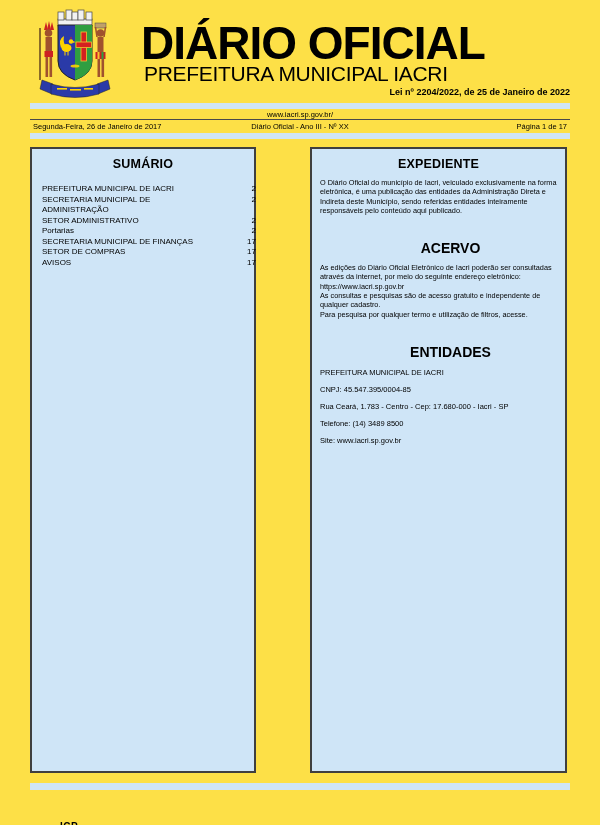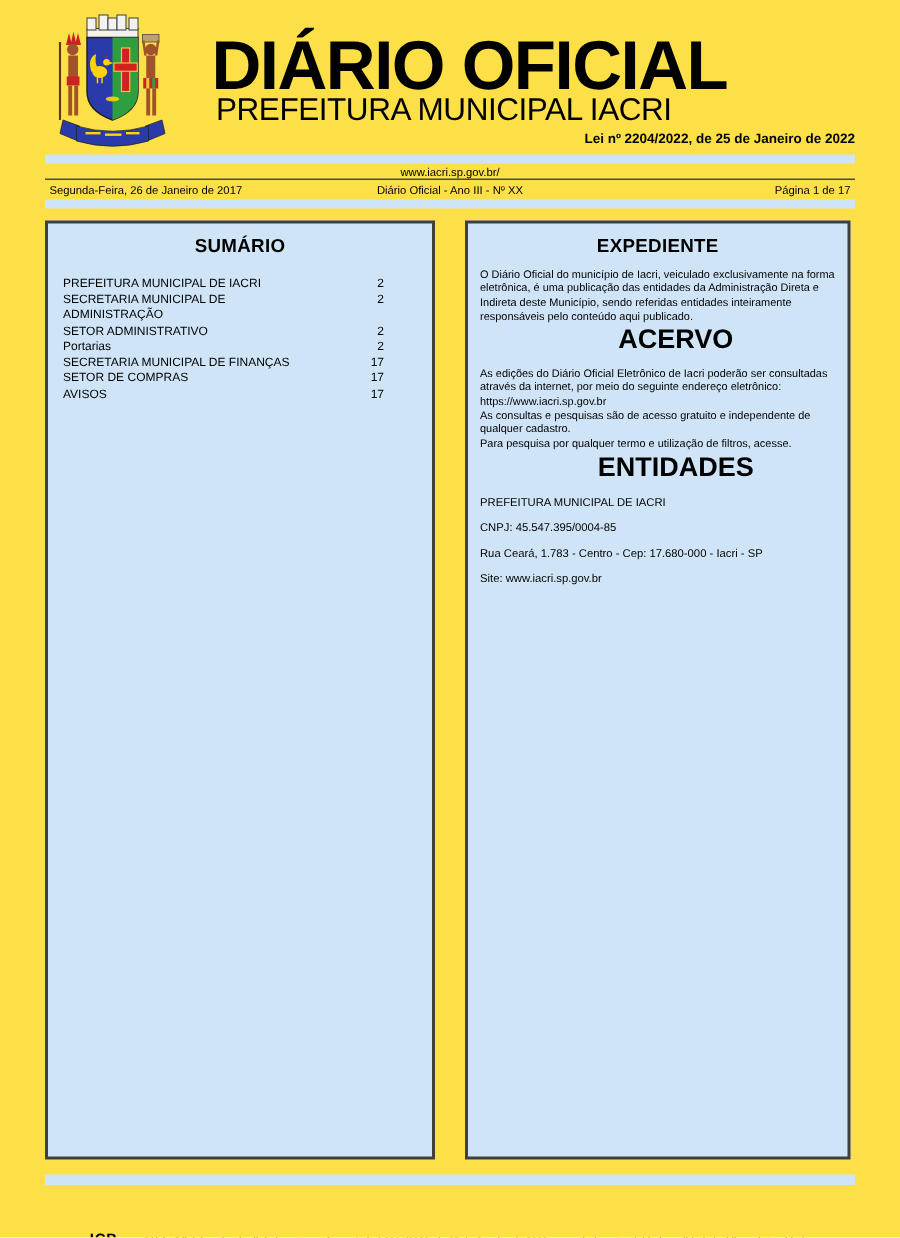--- a/index.html
+++ b/index.html
@@ -17,31 +17,31 @@
   .info-bar { position:absolute; left:30px; top:103px; width:540px; }
   .bar-blue { height:6px; background:#cfe5f7; }
   .row-www { height:11px; line-height:11px; text-align:center; font-size:7.5px; border-bottom:1px solid #4a4a4a; }
   .row-info { position:relative; height:13px; font-size:7.5px; }
   .ri-left  { position:absolute; left:3px;  top:2px; }
   .ri-center{ position:absolute; left:0; right:0; top:2px; text-align:center; }
   .ri-right { position:absolute; right:3px; top:2px; }
 
   
   .panel { position:absolute; top:147px; height:626px; background:#cfe5f7; border:2px solid #3f3f3f; }
-  .panel-left  { left:30px;  width:260px; }
+  .panel-left  { left:30px;  width:226px; }
   .panel-right { left:310px; width:257px; }
   .panel-title { margin-top:8px; text-align:center; font-size:12.5px; font-weight:bold; letter-spacing:0.2px; }
 
   .toc { margin:13px 10px 0 10px; font-size:8px; line-height:10.5px; }
   .toc-row { display:flex; align-items:flex-start; }
   .toc-label { flex:0 0 158px; }
   .toc-page { flex:0 0 56px; text-align:right; }
 
   .p-body { margin:7px 8px 0 8px; font-size:7.3px; line-height:9.3px; }
-  .sec-title { margin-top:1px; text-align:center; font-size:18px; font-weight:bold;padding-left:24px; }
+  .sec-title { margin-top:25px; text-align:center; font-size:14px; font-weight:bold;padding-left:24px; }
   .ent-line { margin:8px 8px 0 8px; font-size:7.5px; }
   .ent-line:first-of-type { margin-top:11px; }
 
   
   .footer-bar { position:absolute; left:30px; top:783px; width:540px; height:7px; background:#cfe5f7; }
   .footer { position:absolute; left:52px; top:790px; display:flex; align-items:flex-start;margin-top:32px; }
   .icp { width:34px; text-align:center; }
   .icp-top { font-size:10px; font-weight:bold; line-height:9px; letter-spacing:0.5px; }
   .icp-sub { font-size:6px; font-weight:bold; line-height:6px; letter-spacing:0.5px; }
   .footer-text { margin-left:10px; margin-top:2px; width:470px; font-size:6.4px; font-weight:bold; line-height:7.6px; }
@@ -175,20 +175,21 @@
     <div class="p-body">
       <div>As edições do Diário Oficial Eletrônico de Iacri poderão ser consultadas através da internet, por meio do seguinte endereço eletrônico: https://www.iacri.sp.gov.br</div>
       <div>As consultas e pesquisas são de acesso gratuito e independente de qualquer cadastro.</div>
       <div>Para pesquisa por qualquer termo e utilização de filtros, acesse.</div>
     </div>
 
     <div class="sec-title">ENTIDADES</div>
     <div class="ent-line">PREFEITURA MUNICIPAL DE IACRI</div>
     <div class="ent-line">CNPJ: 45.547.395/0004-85</div>
     <div class="ent-line">Rua Ceará, 1.783 - Centro - Cep: 17.680-000 - Iacri - SP</div>
+    <div class="ent-line">Telefone: (14) 3489 8500</div>
     <div class="ent-line">Site: www.iacri.sp.gov.br</div>
   </div>
 
   <div class="footer-bar"></div>
   <div class="footer">
     <div class="icp">
       <div class="icp-top">ICP</div>
       <div class="icp-sub">Brasil</div>
       <svg width="28" height="11" viewBox="0 0 28 11">
         <path d="M2 8 C6 2 10 9 15 5 S24 2 26 6" stroke="#000" stroke-width="1.1" fill="none"></path>

